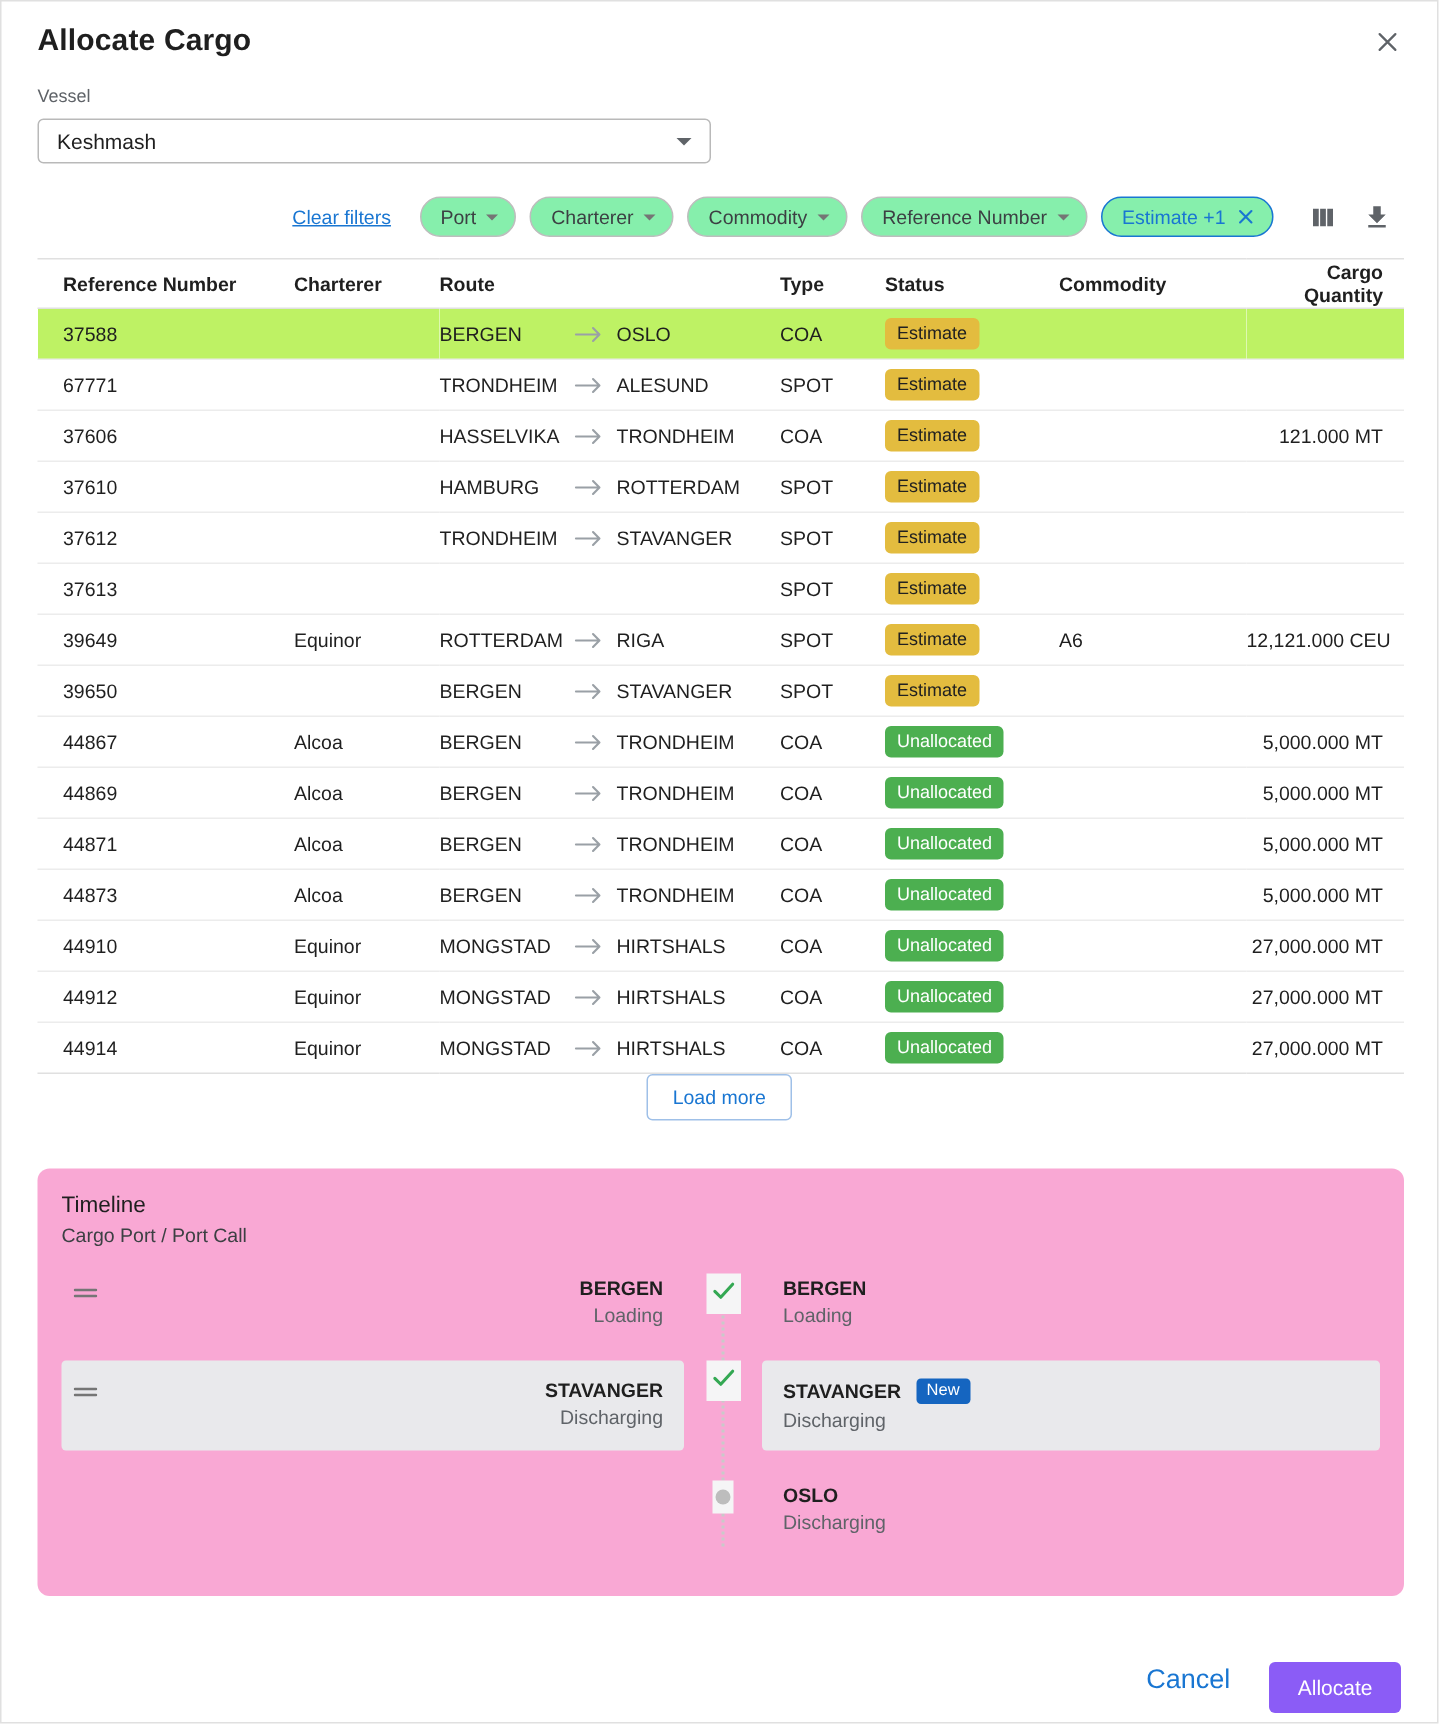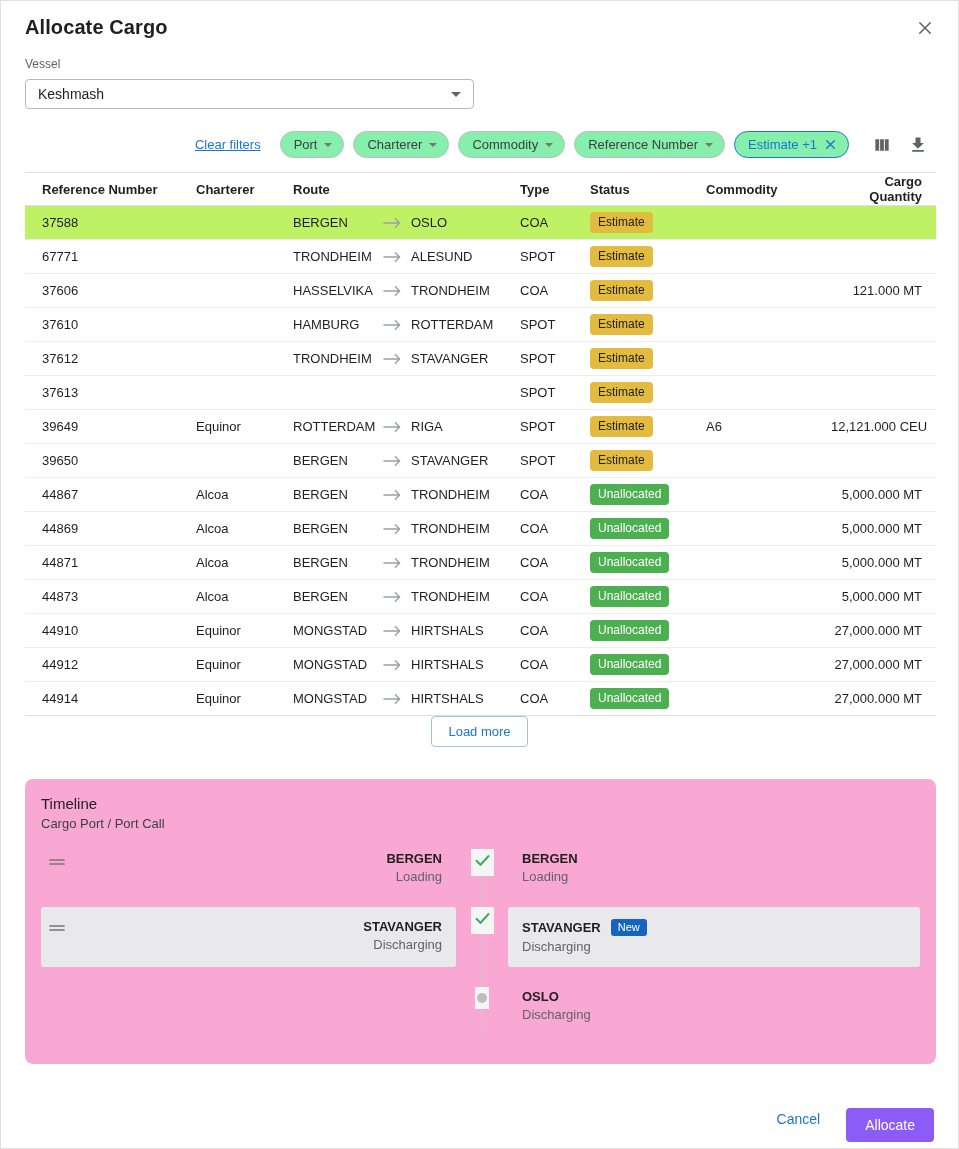--- a/index.html
+++ b/index.html
@@ -92,21 +92,21 @@
   .dot { width: 10px; height: 10px; border-radius: 50%; background: #BDBDBD; margin-top: 4px; }
   .tl-right { padding: 2px 0 2px 14px; border-radius: 3px; min-height: 44px; }
   .tl-port-row { display: flex; align-items: center; gap: 10px; }
   .hl { background: #E9E9EC; padding-top: 12px; padding-bottom: 12px; min-height: 60px; }
   .tl-left.hl .drag-handle { margin-top: 3px; }
   .new-badge { color: #fff; font-size: 11px; padding: 3px 7px; border-radius: 3px; line-height: 1; text-align: center; }
   .tl-row.last { margin-top: -2px; padding-top: 8px; }
 
   
   .footer { display: flex; justify-content: flex-end; align-items: center; gap: 26px; padding: 0 24px; margin-top: 32px; }
-  .cancel-btn { background: none; border: none; color: #1976D2; font-size: 14px; cursor: pointer; font-family: inherit; }
+  .cancel-btn { background: none; border: none; color: #1976D2; font-size: 18px; cursor: pointer; font-family: inherit; }
   .allocate-btn {
     border: none; border-radius: 4px; color: #fff; font-size: 14px; padding: 9px 19px;
     cursor: pointer; font-family: inherit;
   }
 </style>
 </head>
 <body>
 
 <div class="dlg-header">
   <div class="dlg-title">Allocate Cargo</div>

